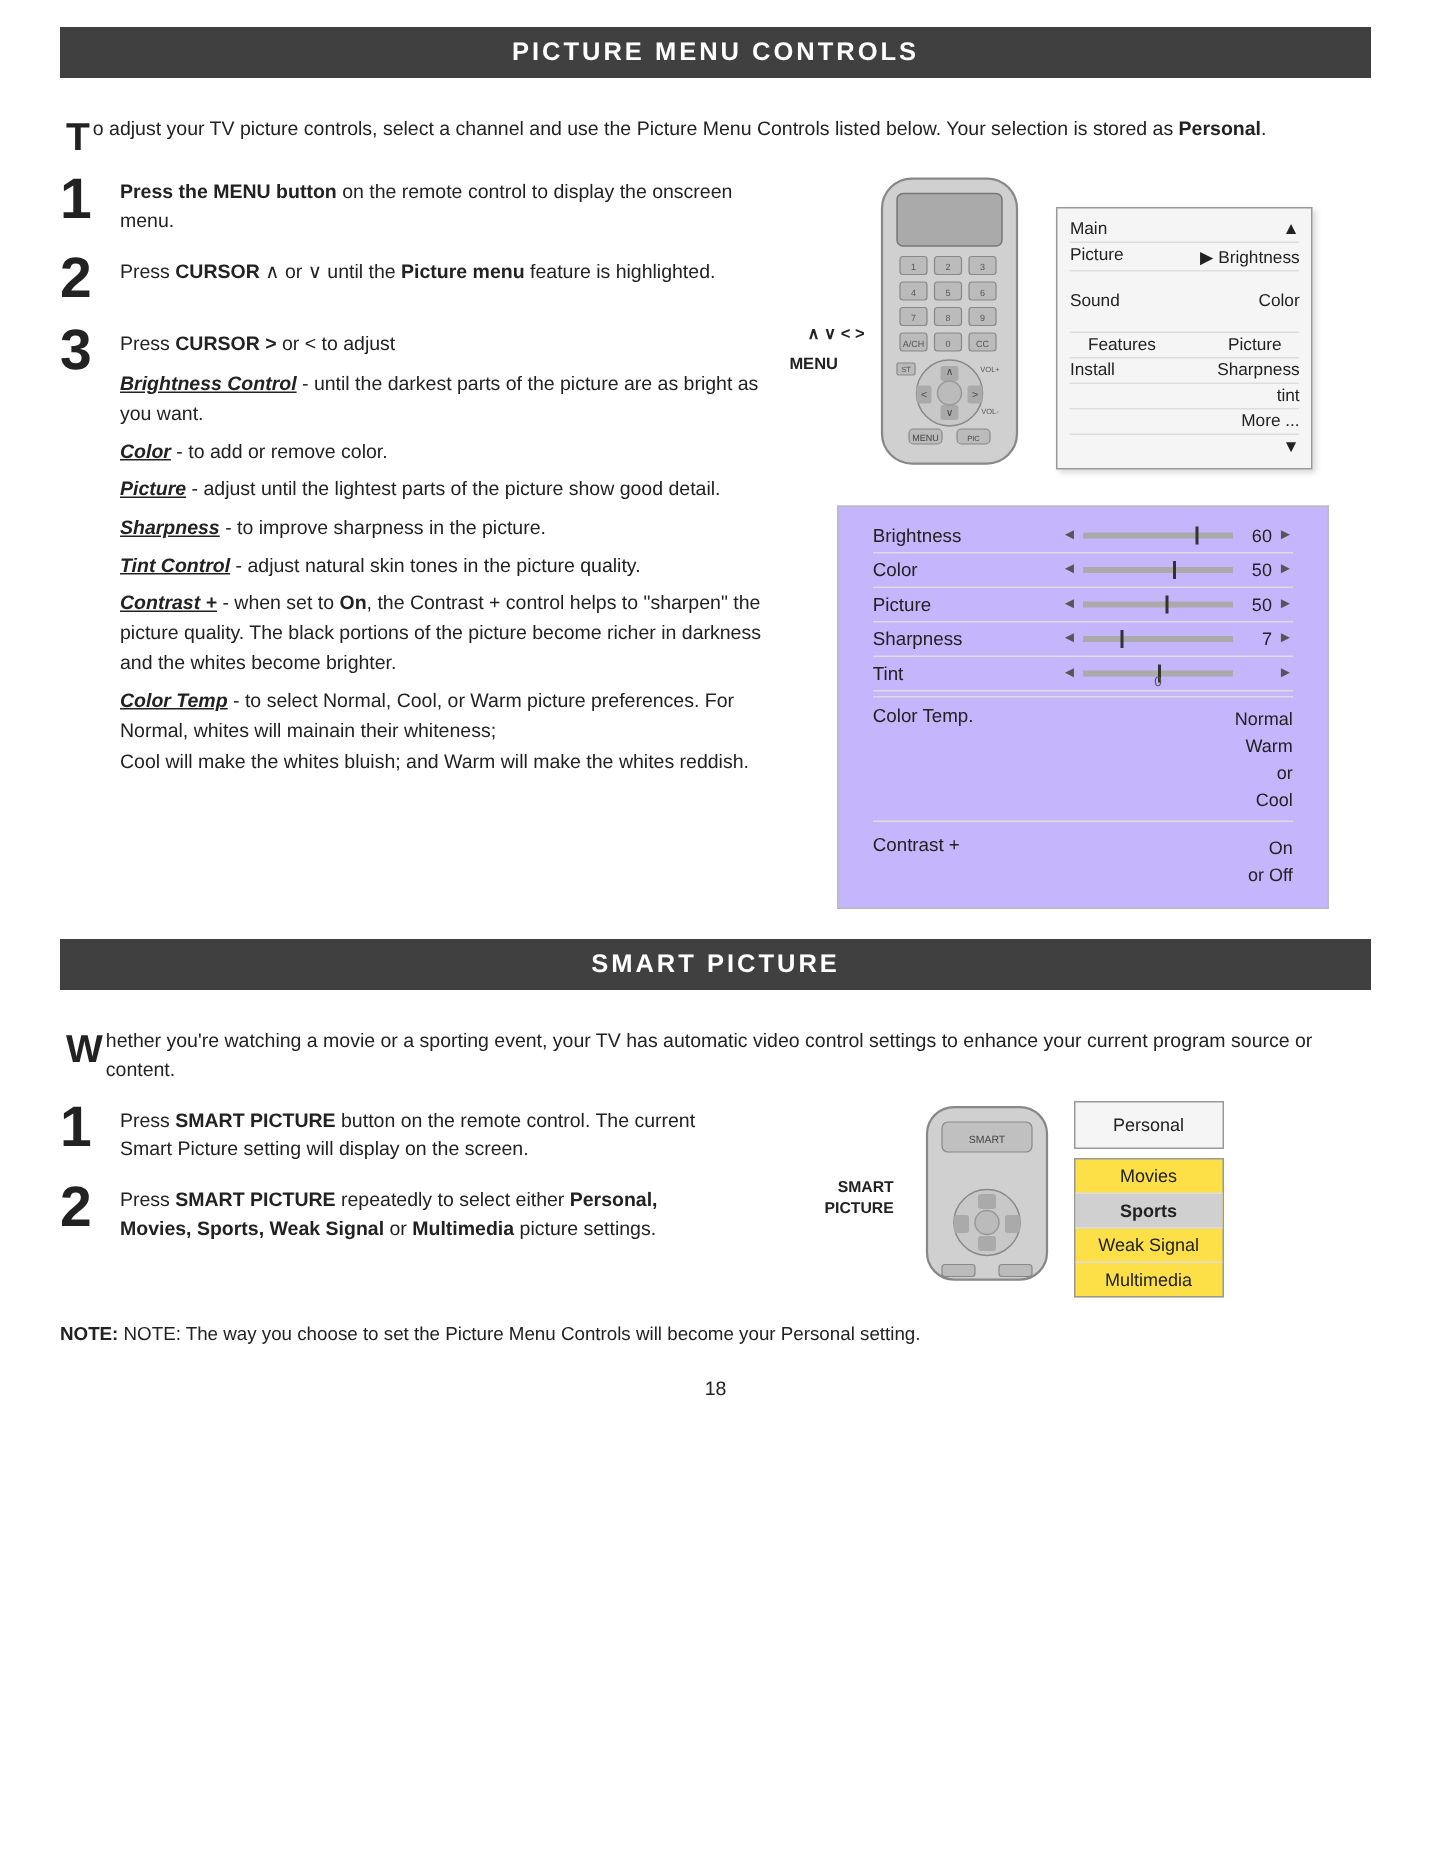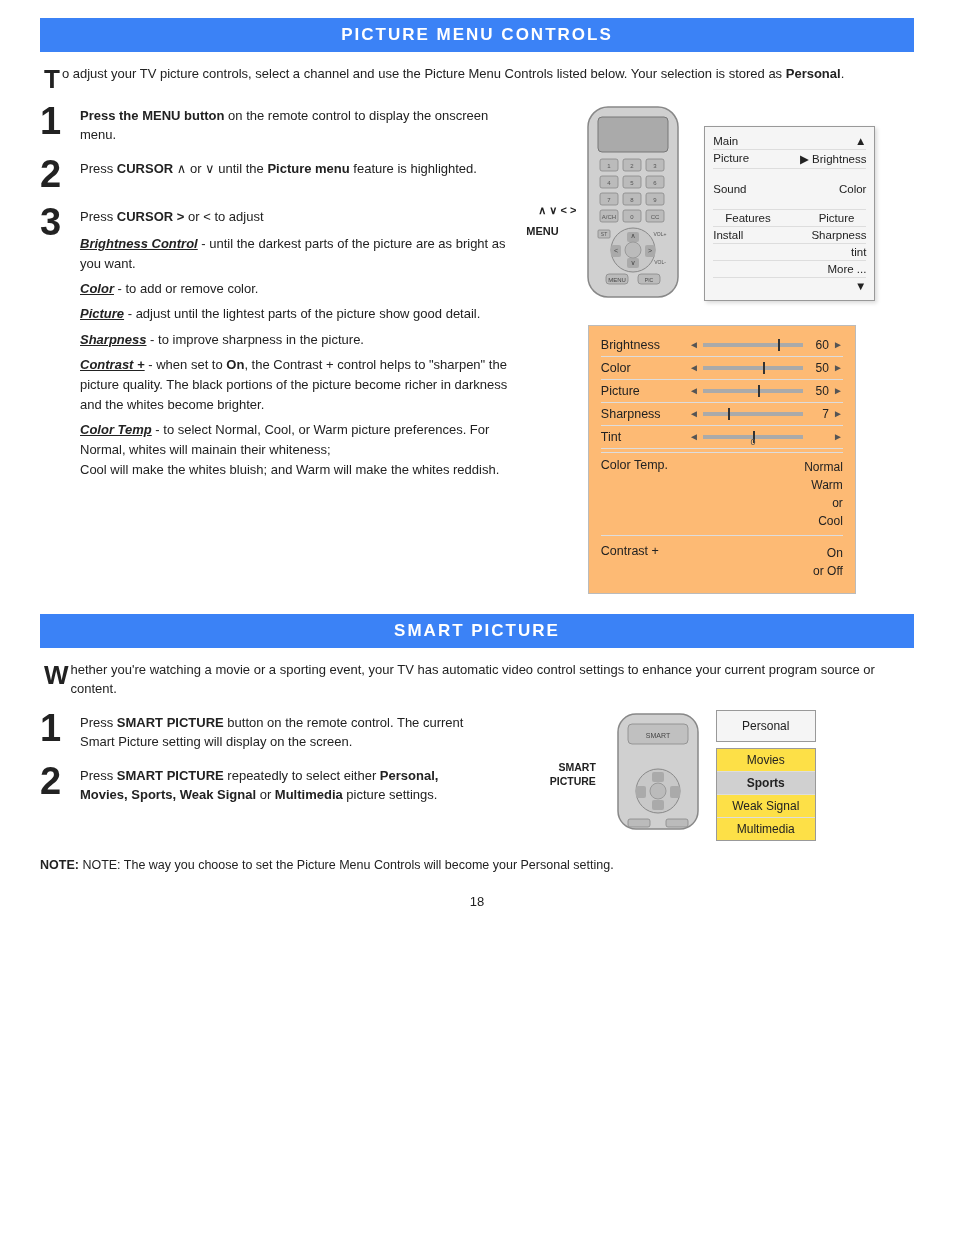--- a/index.html
+++ b/index.html
@@ -14,28 +14,28 @@
 
     .page {
       width: 954px;
       min-height: 1235px;
       padding: 18px 40px 20px 40px;
       position: relative;
     }
 
     
     .section-header {
-      background: #3b82f6;
+      background: #404040;
       color: #fff;
       text-align: center;
       font-size: 17px;
       font-weight: bold;
       letter-spacing: 2px;
       padding: 7px 0;
-      margin-bottom: 12px;
+      margin-bottom: 24px;
     }
 
     
     .intro-para {
       font-size: 13px;
       line-height: 1.5;
       margin-bottom: 18px;
       padding: 0 4px;
     }
     .intro-para .drop-cap {
@@ -90,23 +90,23 @@
     .control-desc {
       font-size: 13px;
       line-height: 1.55;
       margin-bottom: 5px;
     }
     .control-desc .label { font-style: italic; text-decoration: underline; font-weight: bold; }
 
     
     .slider-panel {
       border: 1px solid #bbb;
-      background: #fdba74;
-      padding: 8px 12px;
-      width: 268px;
+      background: #c4b5fd;
+      padding: 8px 23px;
+      width: 328px;
       font-size: 12.5px;
     }
     .slider-row {
       display: flex;
       align-items: center;
       justify-content: space-between;
       padding: 4px 0;
       border-bottom: 1px solid #ddd;
     }
     .slider-row:last-child { border-bottom: none; }
@@ -247,20 +247,23 @@
               <span class="label">Brightness Control</span> - until the darkest parts of the picture are as bright as you want.
             </div>
             <div class="control-desc">
               <span class="label">Color</span>  -  to add or remove color.
             </div>
             <div class="control-desc">
               <span class="label">Picture</span>  -  adjust until the lightest parts of the picture show good detail.
             </div>
             <div class="control-desc">
               <span class="label">Sharpness</span> - to improve sharpness in the picture.
+            </div>
+            <div class="control-desc">
+              <span class="label">Tint Control</span> - adjust natural skin tones in the picture quality.
             </div>
             <div class="control-desc">
               <span class="label">Contrast +</span>  -   when set to <b>On</b>, the Contrast + control helps to "sharpen" the picture quality. The black portions of the picture become richer in darkness and the whites become brighter.
             </div>
             <div class="control-desc">
               <span class="label">Color Temp</span>  -  to select Normal, Cool, or Warm picture preferences. For Normal, whites will mainain their whiteness;<br>
               Cool will make the whites bluish; and Warm will make the whites reddish.
             </div>
 
           </div>

